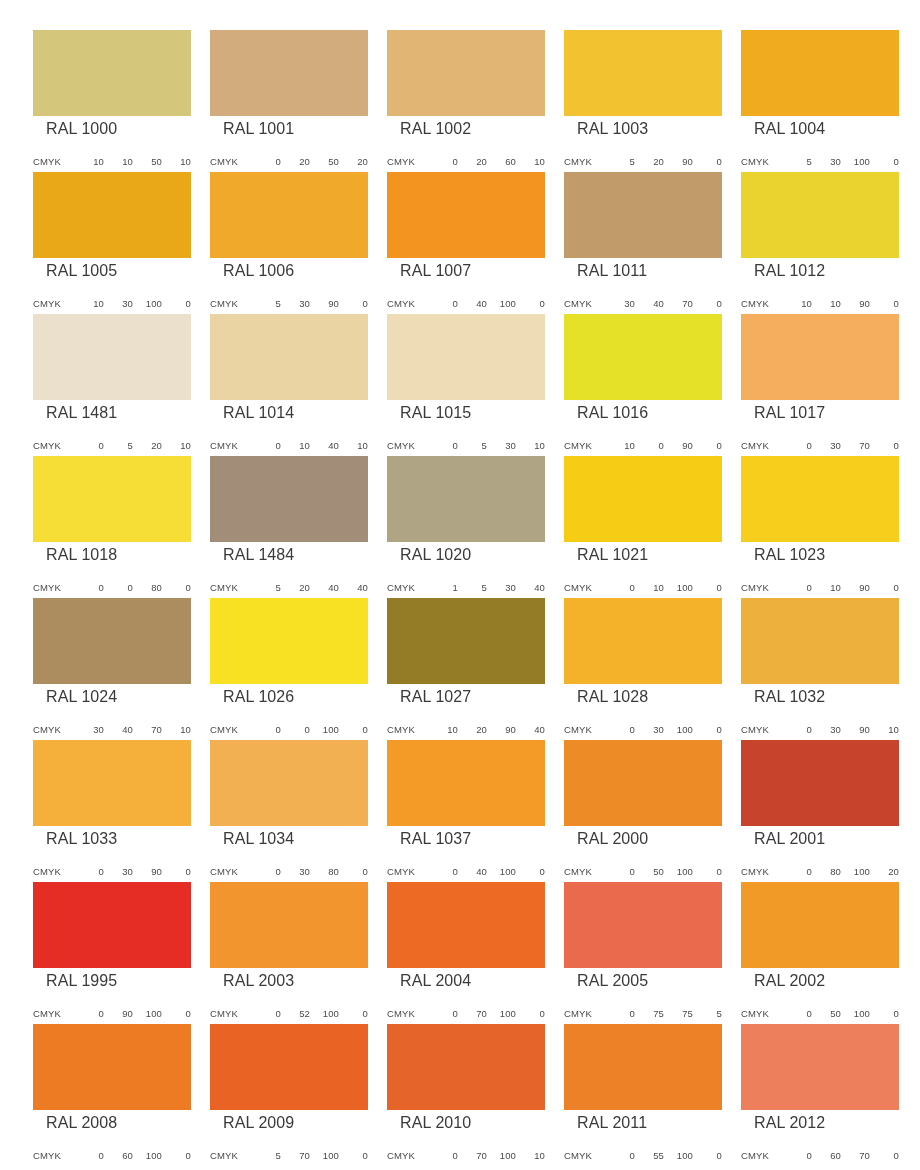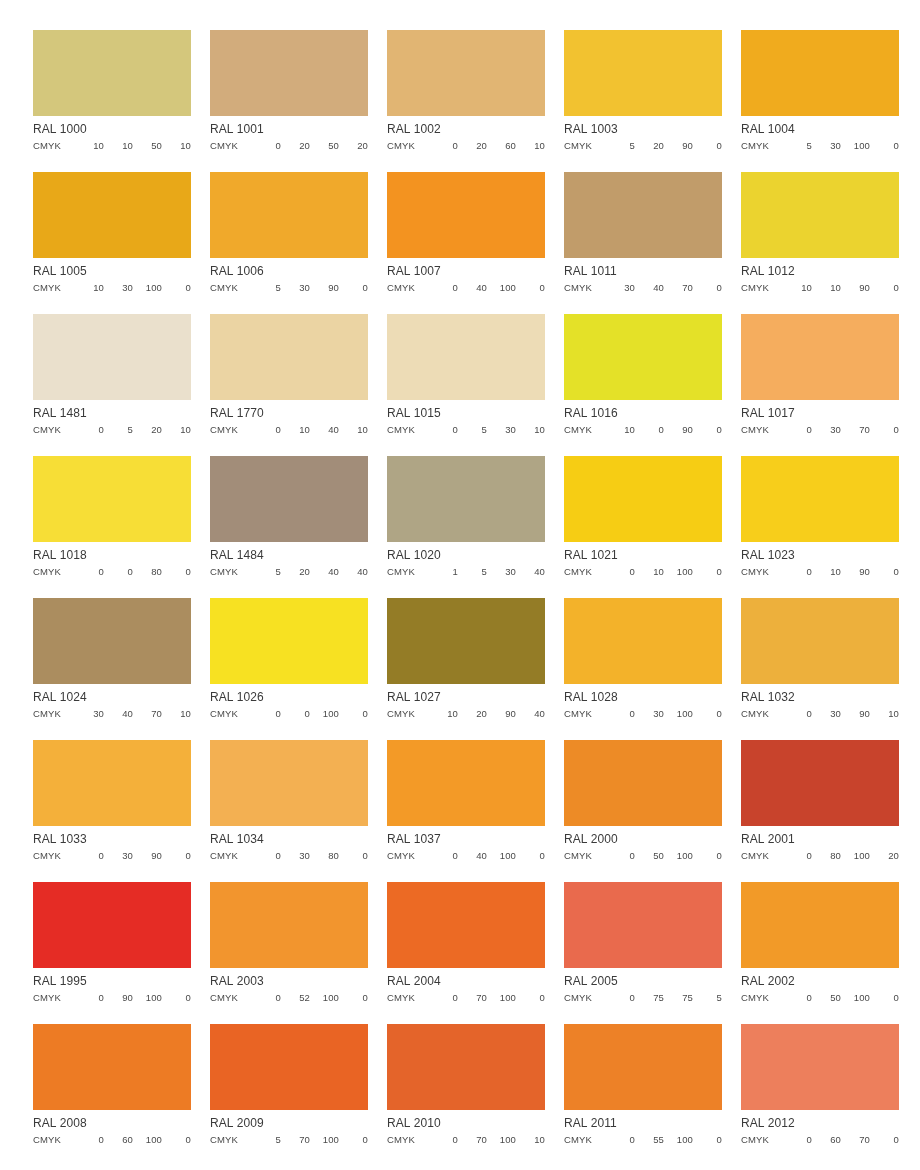--- a/index.html
+++ b/index.html
@@ -40,41 +40,43 @@
     box-sizing: border-box;
   }
 
   .swatch-color {
     width: 158px;
     height: 86px;
     display: block;
   }
 
   .swatch-name {
-    font-size: 12px;
+    font-size: 16px;
     color: #3a3a3a;
     letter-spacing: 0.1px;
     line-height: 12px;
     padding-top: 7px;
     white-space: nowrap;
+    margin-left: 13px;
   }
 
   .swatch-cmyk {
     display: flex;
     align-items: baseline;
     padding-top: 6px;
     font-size: 9.5px;
     color: #4a4a4a;
     line-height: 10px;
   }
 
   .cmyk-label {
     width: 42px;
     flex: 0 0 42px;
     letter-spacing: 0.1px;
+    margin-top: 16px;
   }
 
   .cmyk-values {
     display: flex;
     flex: 1 1 auto;
   }
 
   .cmyk-val {
     flex: 1 1 0;
     text-align: right;
@@ -224,21 +226,21 @@
           <span class="cmyk-values">
             <span class="cmyk-val">0</span>
             <span class="cmyk-val">5</span>
             <span class="cmyk-val">20</span>
             <span class="cmyk-val">10</span>
           </span>
         </div>
       </div>
       <div class="swatch-cell">
         <div class="swatch-color" style="background: rgb(235, 212, 163);"></div>
-        <div class="swatch-name">RAL 1770</div>
+        <div class="swatch-name">RAL 1014</div>
         <div class="swatch-cmyk">
           <span class="cmyk-label">CMYK</span>
           <span class="cmyk-values">
             <span class="cmyk-val">0</span>
             <span class="cmyk-val">10</span>
             <span class="cmyk-val">40</span>
             <span class="cmyk-val">10</span>
           </span>
         </div>
       </div>

